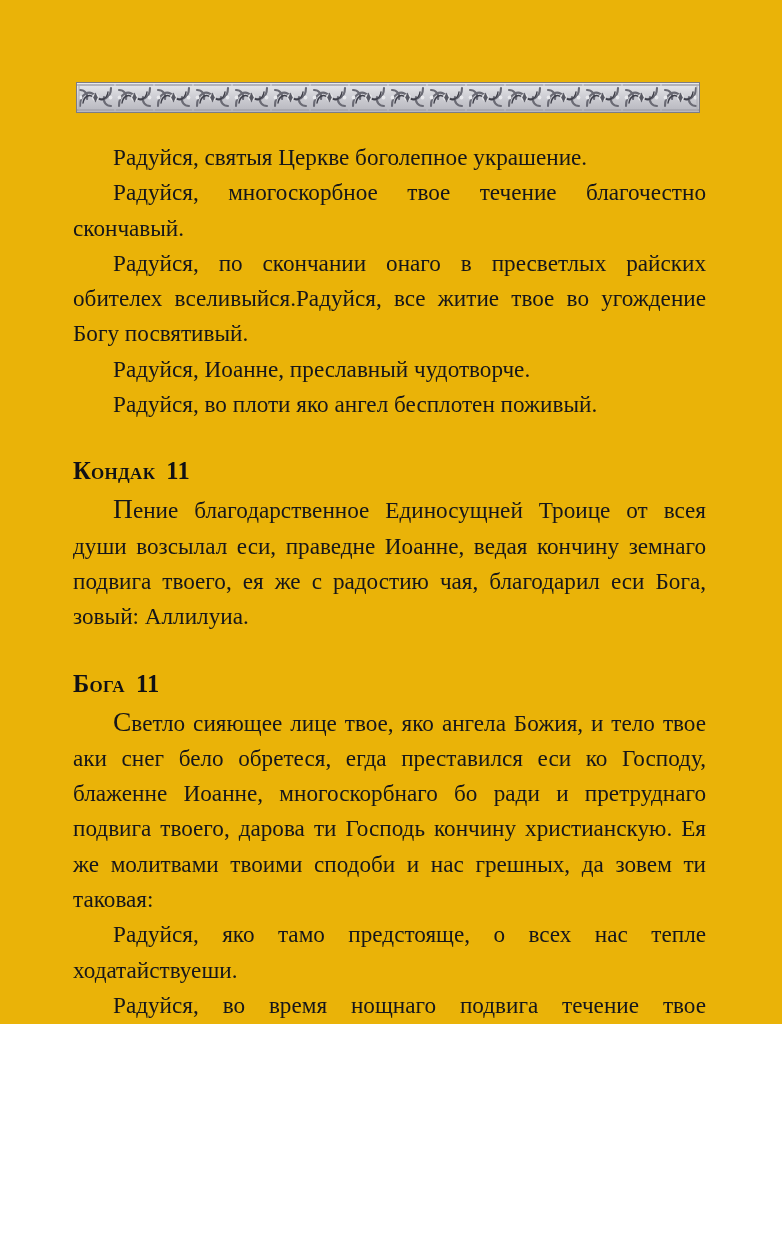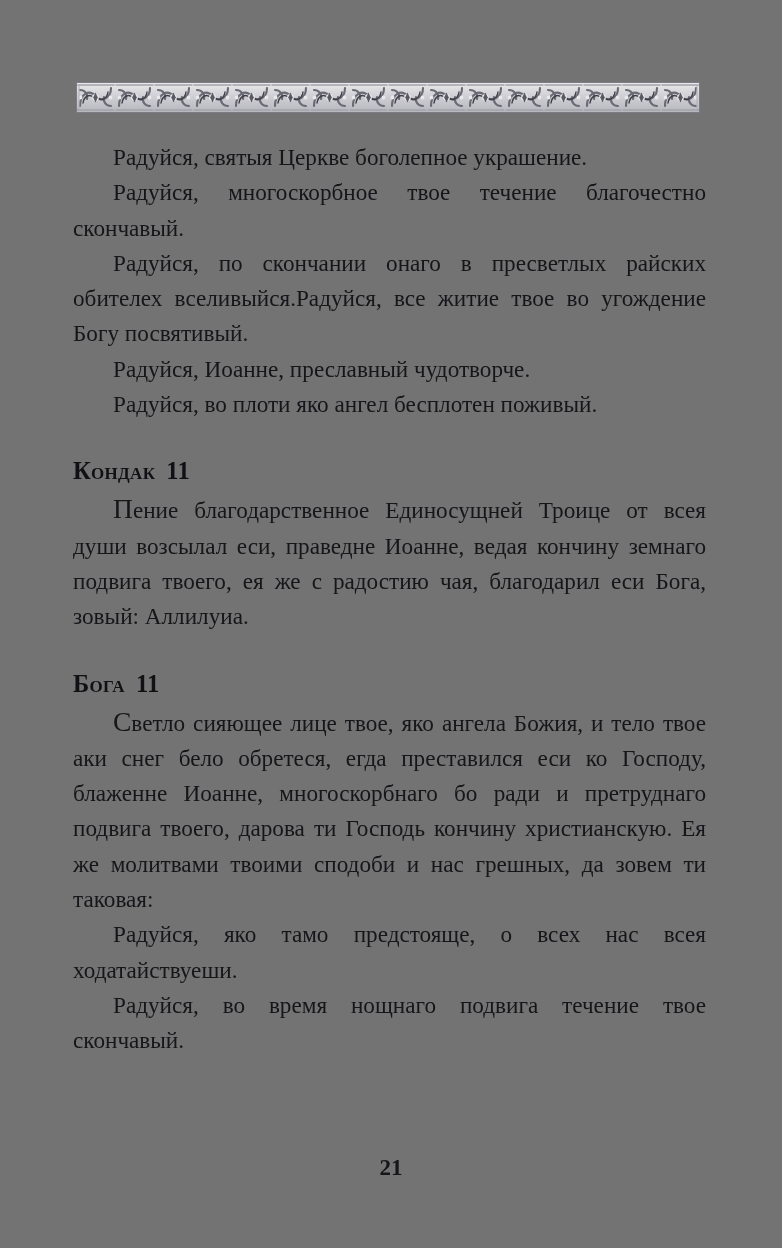--- a/index.html
+++ b/index.html
@@ -7,23 +7,23 @@
     margin: 0;
     padding: 0;
     background: #ffffff;
   }
   body {
     font-family: "Liberation Serif", "DejaVu Serif", serif;
   }
   #page {
     position: relative;
     width: 782px;
-    height: 1248px;
+    height: 1024px;
     margin: 0 auto;
-    background: #737373;
+    background: #eab308;
     overflow: hidden;
   }
 
   
   #ornament-band {
     position: absolute;
     left: 76px;
     top: 82px;
     width: 624px;
     height: 31px;
@@ -150,19 +150,19 @@
       <p class="para"><span>Радуйся, Иоанне, преславный чудотворче.</span></p>
       <p class="para"><span>Радуйся, во плоти яко ангел бесплотен поживый.</span></p>
       <div class="spacer-before-heading"></div>
       <div class="heading"><span class="hd-word">Кондак</span><span class="hd-num">11</span></div>
       <div class="spacer-after-heading"></div>
       <p class="para"><span class="initial">П</span><span>ение благодарственное Единосущней Троице от всея души возсылал еси, праведне Иоанне, ведая кончину земнаго подвига твоего, ея же с радостию чая, благодарил еси Бога, зовый: Аллилуиа.</span></p>
       <div class="spacer-before-heading"></div>
       <div class="heading"><span class="hd-word">Бога</span><span class="hd-num">11</span></div>
       <div class="spacer-after-heading"></div>
       <p class="para"><span class="initial">С</span><span>ветло сияющее лице твое, яко ангела Божия, и тело твое аки снег бело обретеся, егда преставился еси ко Господу, блаженне Иоанне, многоскорбнаго бо ради и претруднаго подвига твоего, дарова ти Господь кончину христианскую. Ея же молитвами твоими сподоби и нас грешных, да зовем ти таковая:</span></p>
-      <p class="para"><span>Радуйся, яко тамо предстояще, о всех нас всея ходатайствуеши.</span></p>
+      <p class="para"><span>Радуйся, яко тамо предстояще, о всех нас тепле ходатайствуеши.</span></p>
       <p class="para"><span>Радуйся, во время нощнаго подвига течение твое скончавый.</span></p>
     </div>
 
   <div id="page-number">21</div>
 
 </div>
 
 </body></html>

